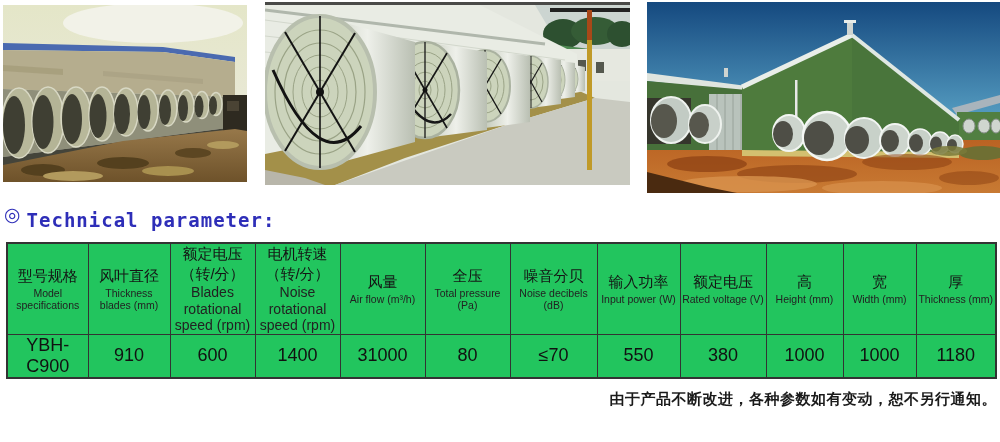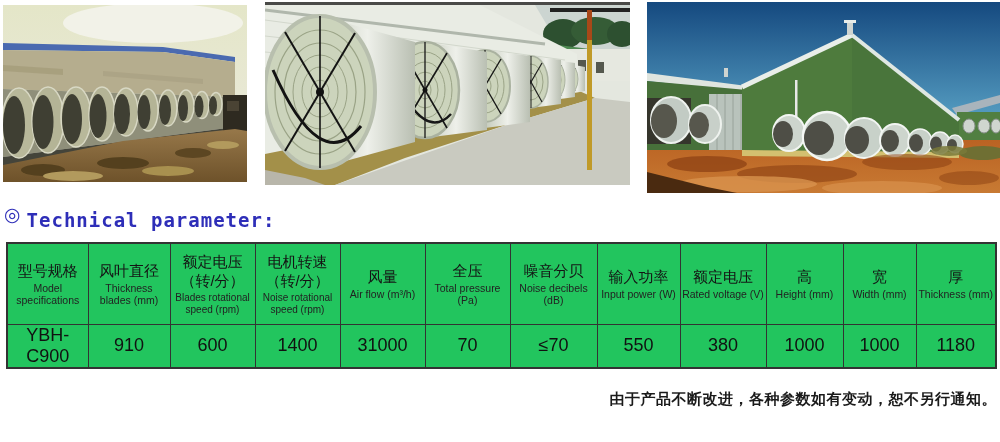--- a/index.html
+++ b/index.html
@@ -28,21 +28,21 @@
   }
   table.spec th,table.spec td{
     border:1px solid #333333;text-align:center;vertical-align:middle;
     padding:0 1px;overflow:hidden;
   }
   table.spec thead tr{height:81px;}
   table.spec tbody tr.r1{height:33px;}
   table.spec tbody tr.r2{height:34px;}
   .cn{font-size:15px;line-height:1.3;font-weight:500;color:#141414;}
   .en{font-size:10.5px;line-height:1.18;font-weight:normal;color:#222;margin-top:1px;}
-  .en-small{font-size:10px;}
+  .en-small{font-size:14px;}
   table.spec td{font-size:18px;color:#111;margin-top:8px;}
 
   .footer-note{
     position:absolute;left:6px;top:390px;width:991px;text-align:right;
     font-size:15px;font-weight:600;color:#1a1a1a;letter-spacing:0.5px;
   }
 </style>
 </head>
 <body>
 
@@ -357,21 +357,21 @@
         </th>
       </tr>
     </thead>
     <tbody>
       <tr class="r1">
         <td>YBH-C900</td>
         <td>910</td>
         <td>600</td>
         <td>1400</td>
         <td>31000</td>
-        <td>70</td>
+        <td>80</td>
         <td>≤70</td>
         <td>550</td>
         <td>380</td>
         <td>1000</td>
         <td>1000</td>
         <td>1180</td>
       </tr>
     </tbody>
   </table>
 

